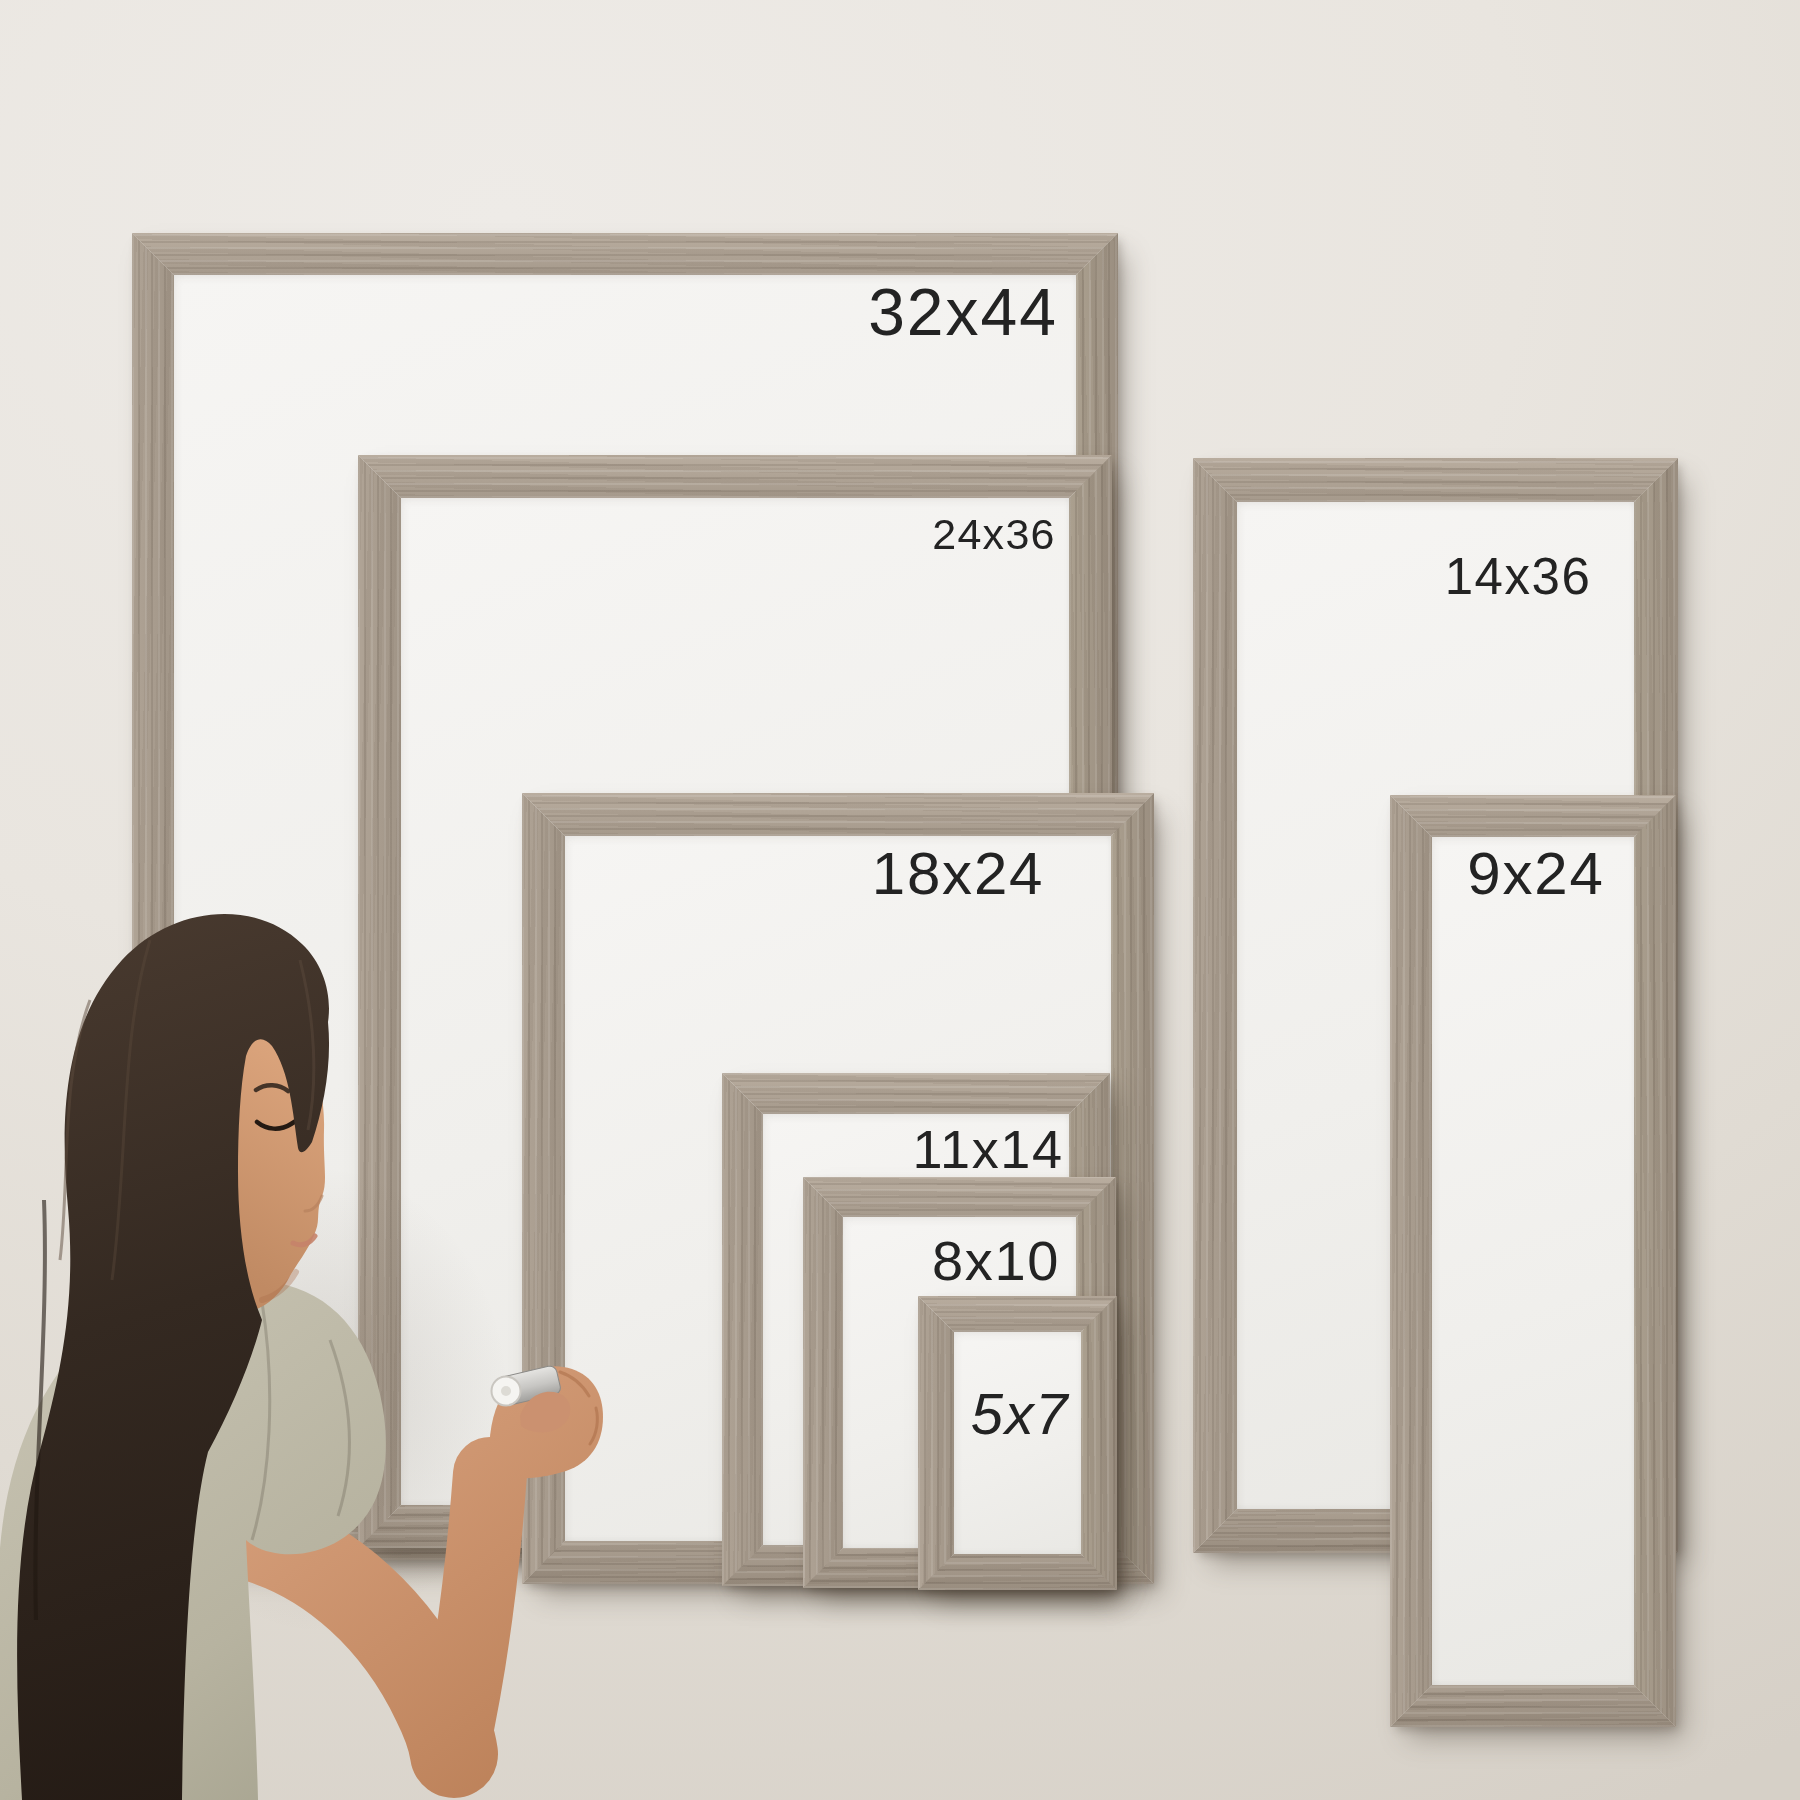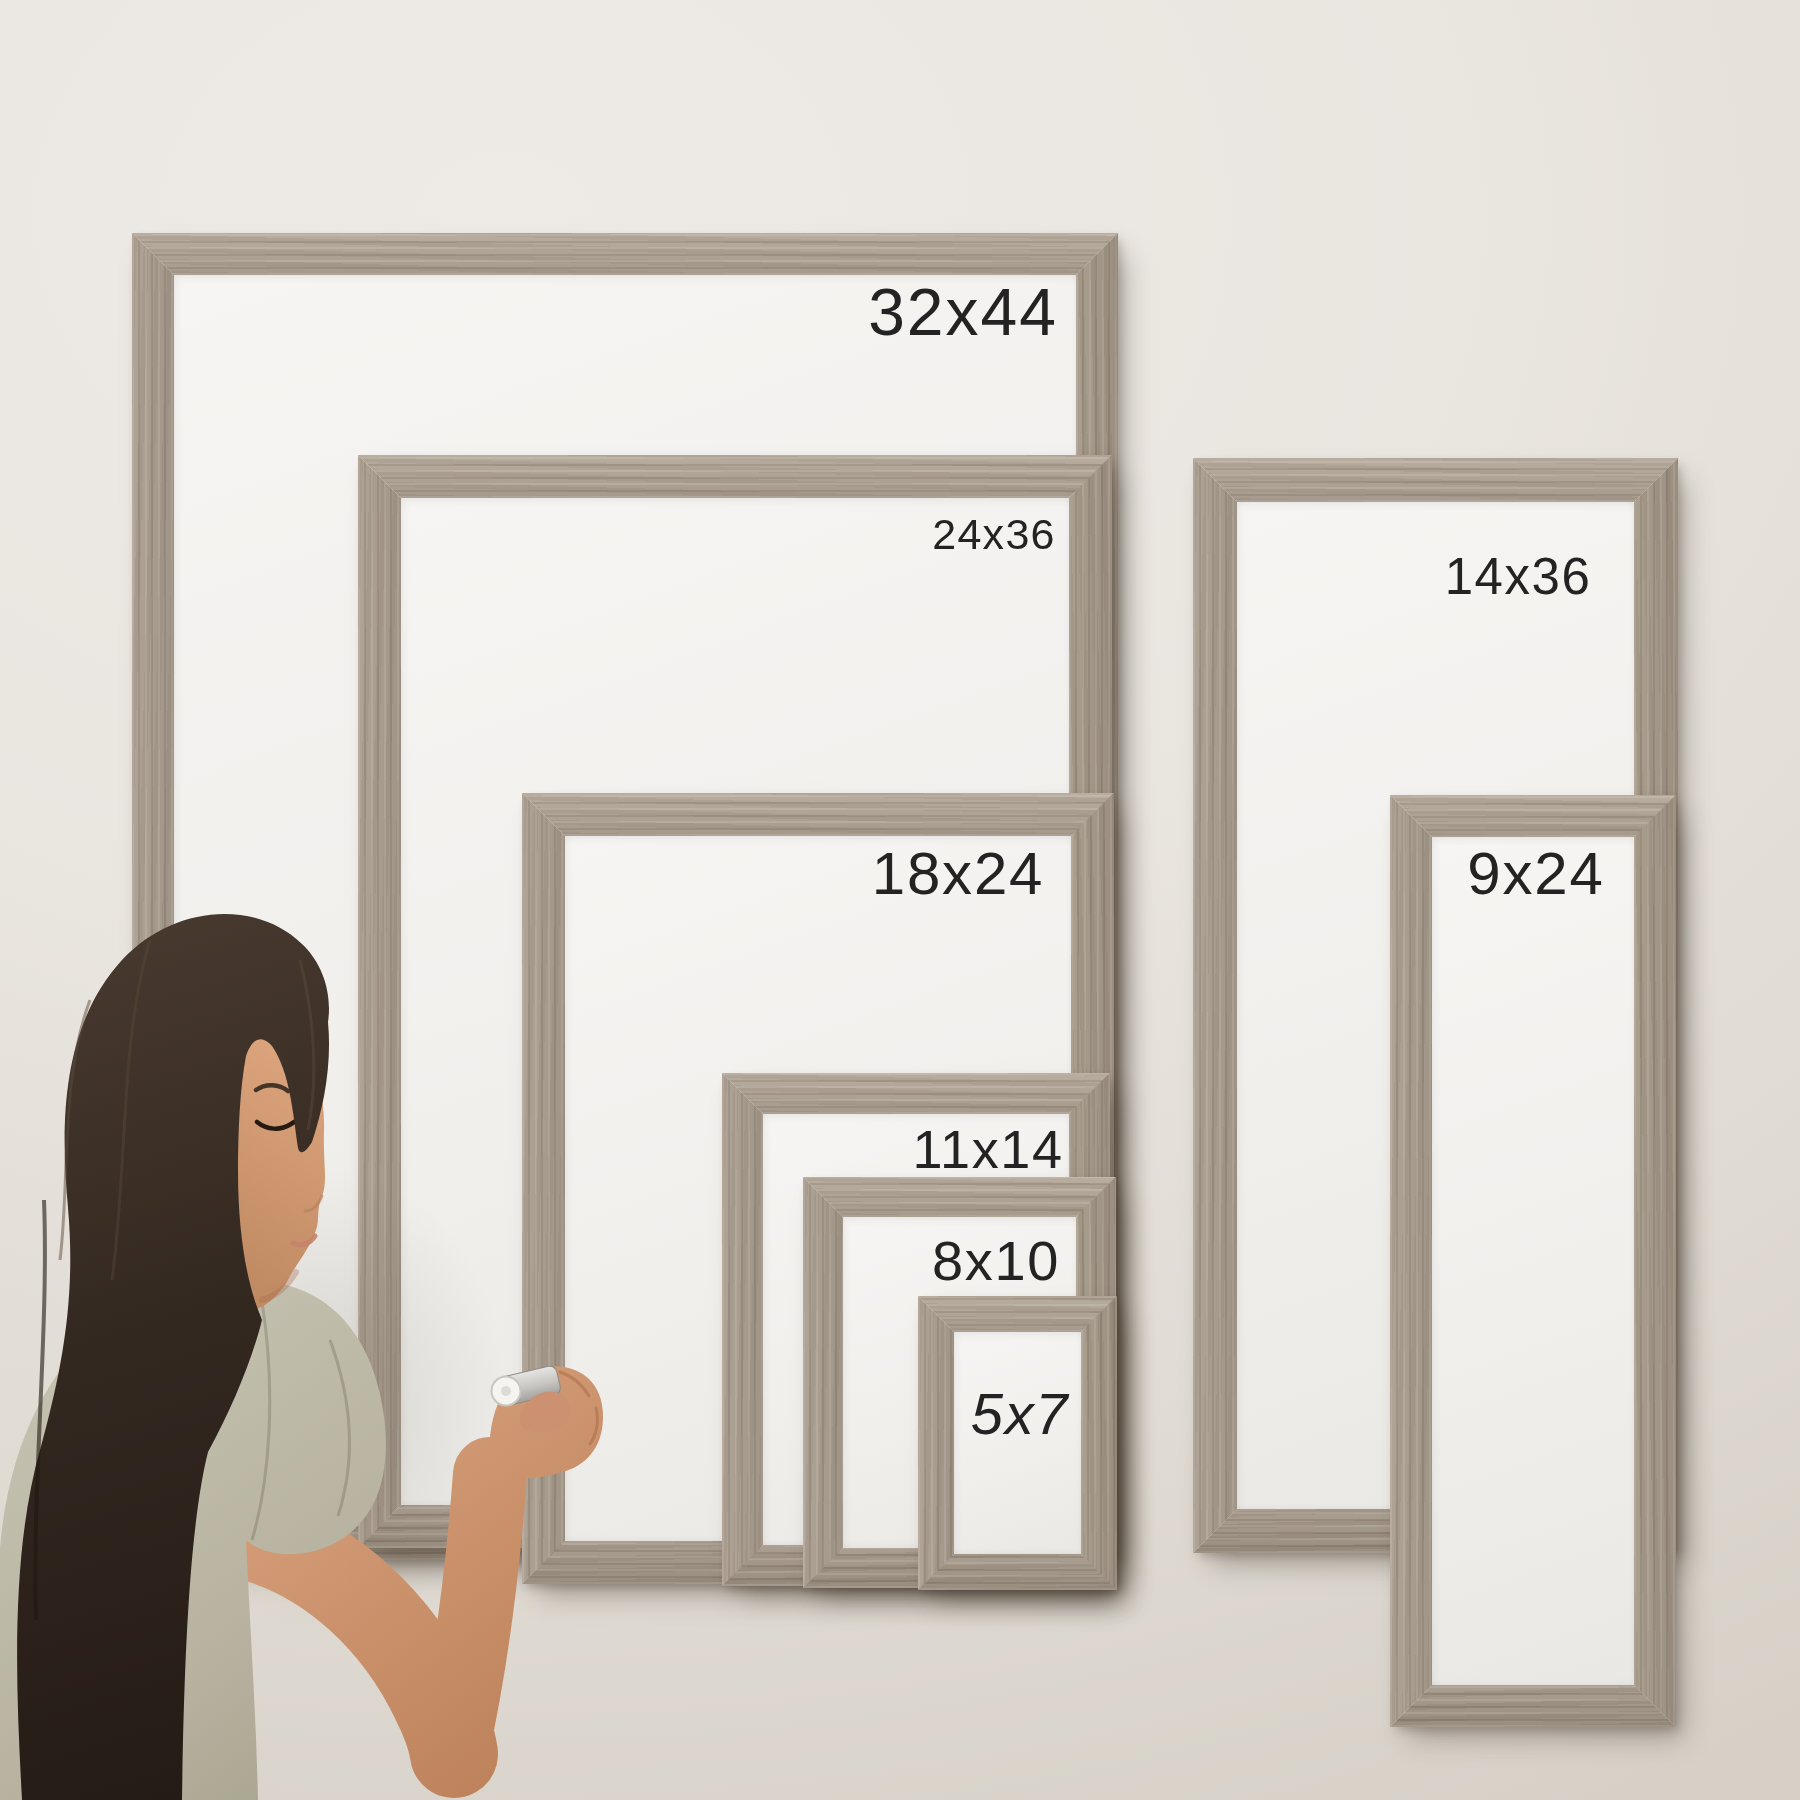--- a/index.html
+++ b/index.html
@@ -69,21 +69,21 @@
         <span class="size-label" style="left: 831px; top: 79px; font-size: 66px;">32x44</span>
       </div>
       <div class="frame" style="left: 358px; top: 455px; width: 754px; height: 1093px;">
         <div class="board" style="inset: 40px;"></div>
         <div class="bar top" style="height: 43px; clip-path: polygon(0px 0px, 100% 0px, calc(100% - 43px) 100%, 43px 100%);"></div>
         <div class="bar bottom" style="height: 43px; clip-path: polygon(43px 0px, calc(100% - 43px) 0px, 100% 100%, 0px 100%);"></div>
         <div class="bar left" style="width: 43px; clip-path: polygon(0px 0px, 100% 43px, 100% calc(100% - 43px), 0px 100%);"></div>
         <div class="bar right" style="width: 43px; clip-path: polygon(0px 43px, 100% 0px, 100% 100%, 0px calc(100% - 43px));"></div>
         <span class="size-label" style="left: 636px; top: 79px; font-size: 43px;">24x36</span>
       </div>
-      <div class="frame" style="left: 522px; top: 793px; width: 592px; height: 791px;">
+      <div class="frame" style="left: 522px; top: 793px; width: 592px; height: 791px; padding-left: 40px;">
         <div class="board" style="inset: 40px;"></div>
         <div class="bar top" style="height: 43px; clip-path: polygon(0px 0px, 100% 0px, calc(100% - 43px) 100%, 43px 100%);"></div>
         <div class="bar bottom" style="height: 43px; clip-path: polygon(43px 0px, calc(100% - 43px) 0px, 100% 100%, 0px 100%);"></div>
         <div class="bar left" style="width: 43px; clip-path: polygon(0px 0px, 100% 43px, 100% calc(100% - 43px), 0px 100%);"></div>
         <div class="bar right" style="width: 43px; clip-path: polygon(0px 43px, 100% 0px, 100% 100%, 0px calc(100% - 43px));"></div>
         <span class="size-label" style="left: 436px; top: 81px; font-size: 60px;">18x24</span>
       </div>
       <div class="frame" style="left: 722px; top: 1073px; width: 388px; height: 513px;">
         <div class="board" style="inset: 38px;"></div>
         <div class="bar top" style="height: 41px; clip-path: polygon(0px 0px, 100% 0px, calc(100% - 41px) 100%, 41px 100%);"></div>

